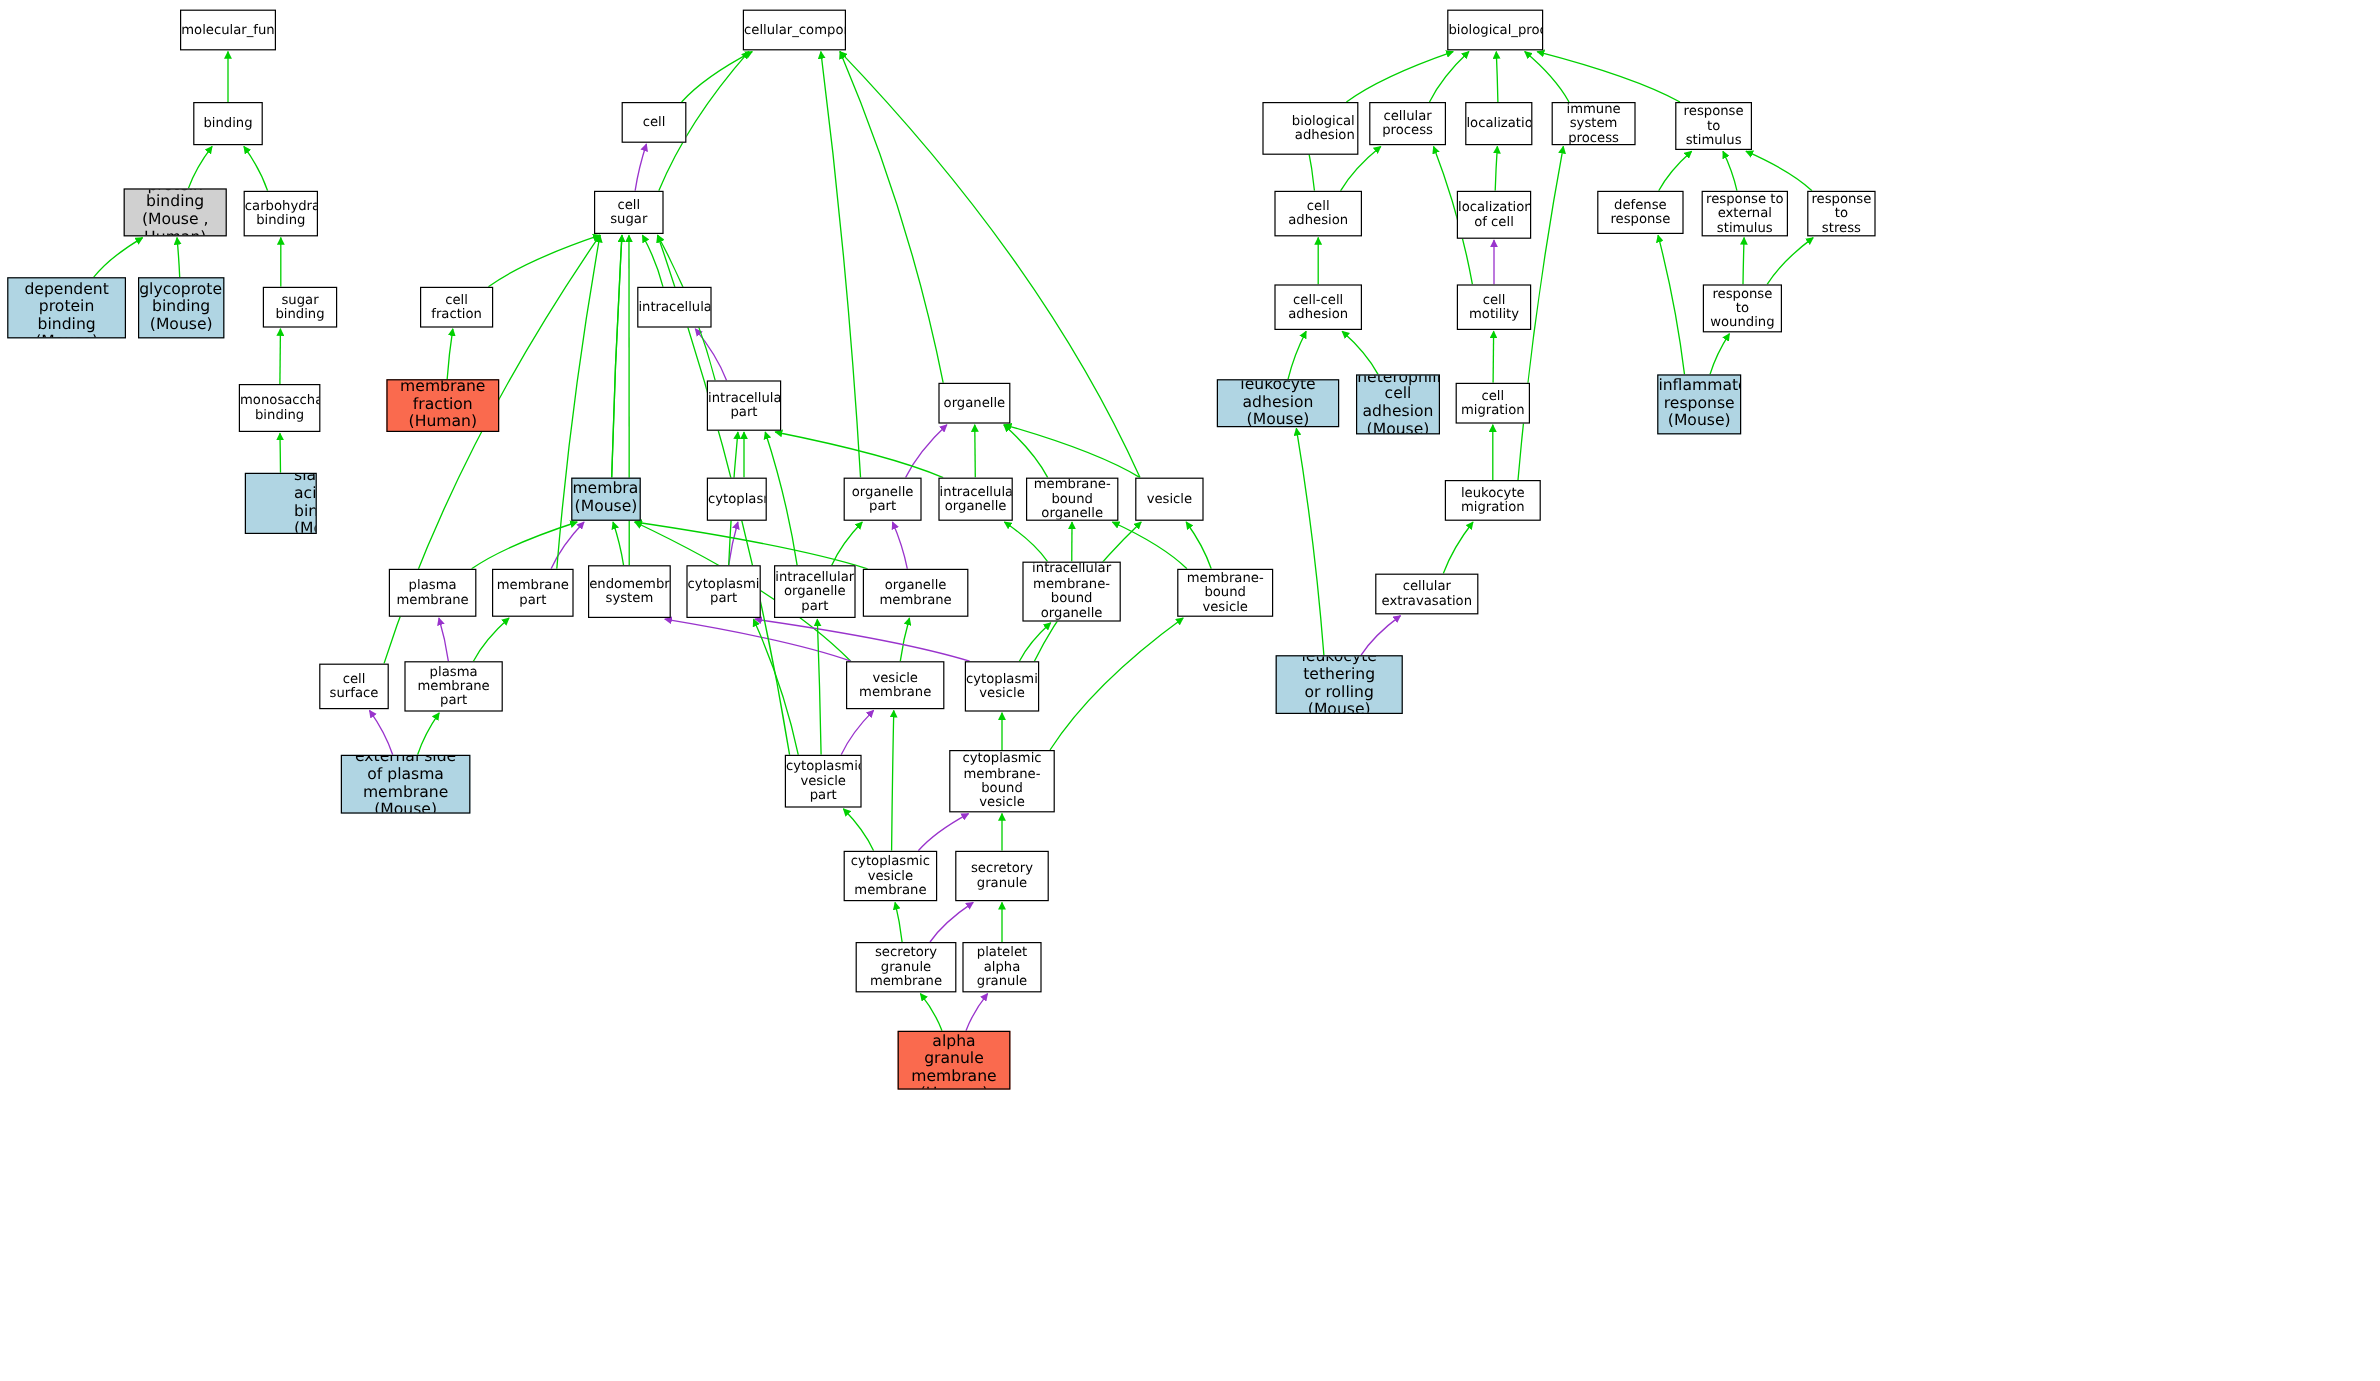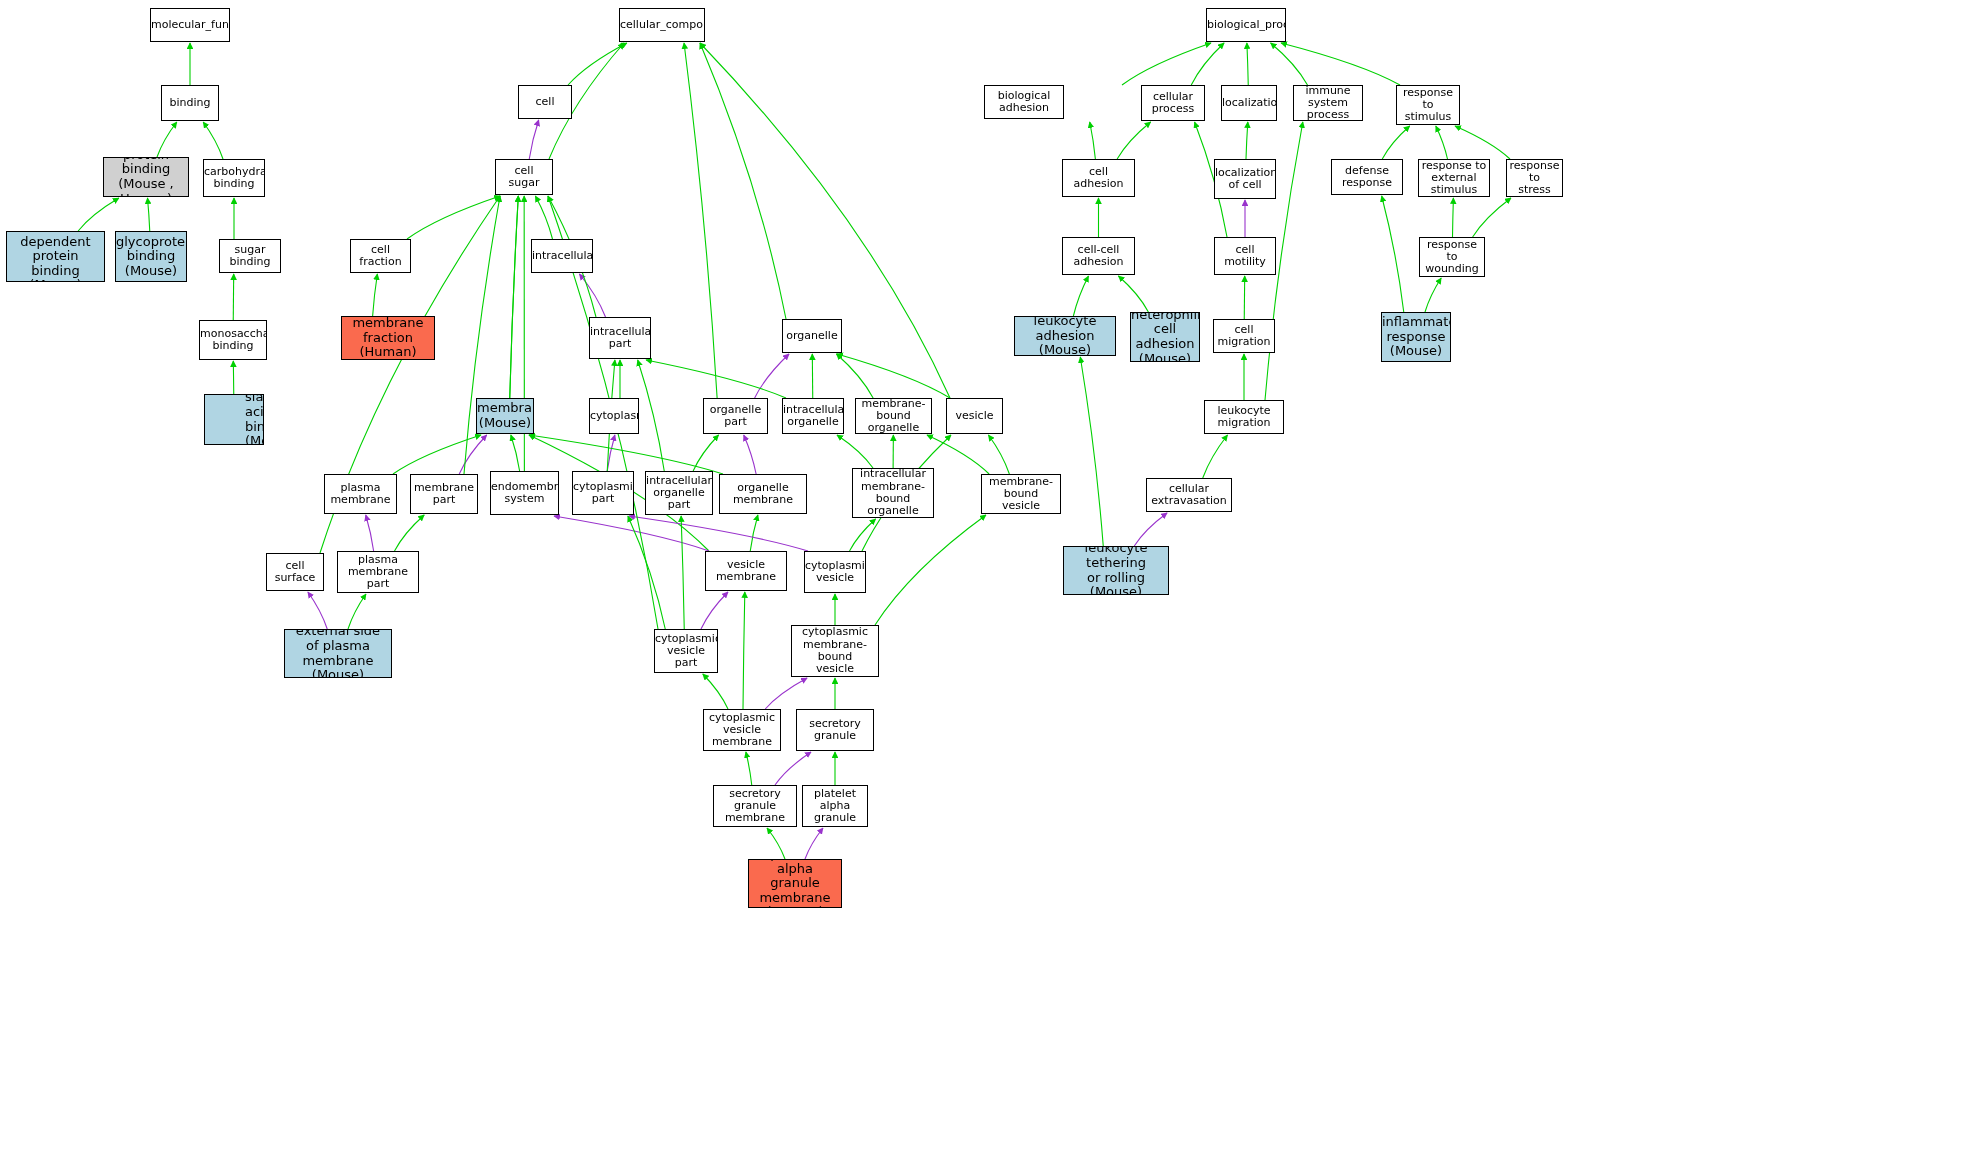--- a/index.html
+++ b/index.html
@@ -163,21 +163,21 @@
       </div>
       <div class="node fill-white n-sm" style="left: 495px; top: 159px; width: 58px; height: 36px;">
         <span>cell sugar</span>
       </div>
       <div class="node fill-white n-sm" style="left: 350px; top: 239px; width: 61px; height: 34px;">
         <span>cell fraction</span>
       </div>
       <div class="node fill-white n-sm" style="left: 531px; top: 239px; width: 62px; height: 34px;">
         <span>intracellular</span>
       </div>
-      <div class="node fill-red n-md" style="left: 341px; top: 316px; width: 94px; height: 44px;">
+      <div class="node fill-red n-md" style="left: 322px; top: 316px; width: 94px; height: 44px;">
         <span>membrane fraction<br>(Human)</span>
       </div>
       <div class="node fill-white n-sm" style="left: 589px; top: 317px; width: 62px; height: 42px;">
         <span>intracellular<br>part</span>
       </div>
       <div class="node fill-white n-sm" style="left: 782px; top: 319px; width: 60px; height: 34px;">
         <span>organelle</span>
       </div>
       <div class="node fill-blue n-md" style="left: 476px; top: 398px; width: 58px; height: 36px;">
         <span>membrane<br>(Mouse)</span>
@@ -253,21 +253,21 @@
       </div>
       <div class="node fill-white n-sm" style="left: 802px; top: 785px; width: 66px; height: 42px;">
         <span>platelet alpha<br>granule</span>
       </div>
       <div class="node fill-red n-md" style="left: 748px; top: 859px; width: 94px; height: 49px;">
         <span>platelet alpha<br>granule membrane<br>(Human)</span>
       </div>
       <div class="node fill-white n-sm" style="left: 1206px; top: 8px; width: 80px; height: 34px;">
         <span>biological_process</span>
       </div>
-      <div class="node fill-white n-sm" style="left: 984px; top: 85px; width: 80px; height: 34px;">
+      <div class="node fill-white n-sm" style="left: 1052px; top: 85px; width: 80px; height: 44px; text-align: right;">
         <span>biological adhesion</span>
       </div>
       <div class="node fill-white n-sm" style="left: 1141px; top: 85px; width: 64px; height: 36px;">
         <span>cellular process</span>
       </div>
       <div class="node fill-white n-sm" style="left: 1221px; top: 85px; width: 56px; height: 36px;">
         <span>localization</span>
       </div>
       <div class="node fill-white n-sm" style="left: 1293px; top: 85px; width: 70px; height: 36px;">
         <span>immune system<br>process</span>

